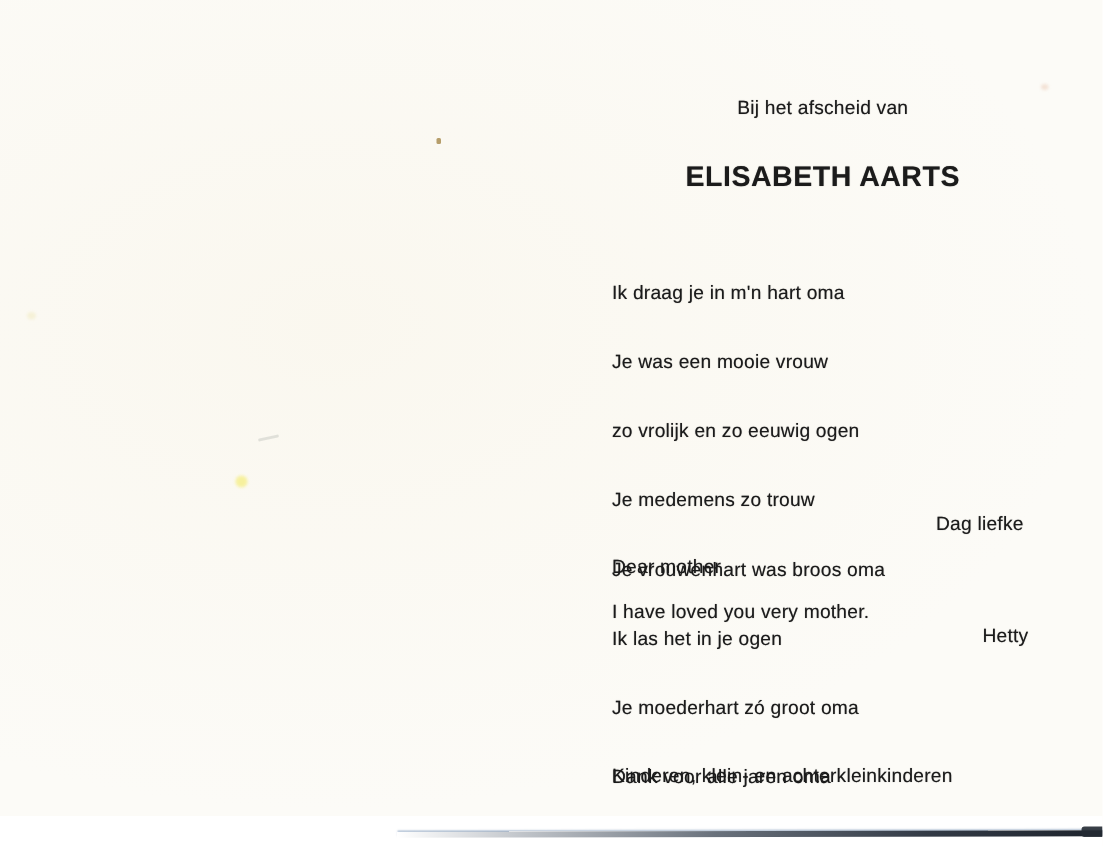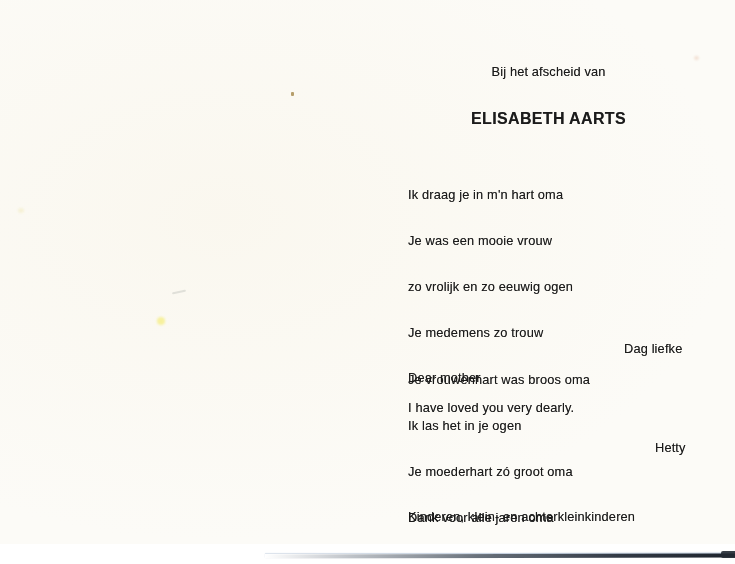--- a/index.html
+++ b/index.html
@@ -34,28 +34,28 @@
   }
   .center-block {
     left: 408px;
     width: 281px;
     text-align: center;
   }
   .occasion { top: 64px; }
   .deceased-name {
     top: 111px;
     font-weight: bold;
-    font-size: 16px;
+    font-size: 19px;
     letter-spacing: 0.35px;
   }
   .poem { left: 408px; top: 156px; }
   .dag-liefke { left: 624px; top: 341px; }
   .dear-mother { left: 408px; top: 370px; }
   .loved-line { left: 408px; top: 400px; }
-  .hetty { left: 655px; top: 416px; margin-top: 24px; }
+  .hetty { left: 655px; top: 416px; }
   .gratitude { left: 408px; top: 446px; }
   .closing { left: 408px; top: 477px; line-height: 15.9px; }
   
   .speck { position: absolute; border-radius: 50%; pointer-events: none; }
   .speck-brown { left: 291px; top: 92px; width: 3px; height: 4px; background: #a98e54; opacity: 0.85; border-radius: 1px; }
   .speck-yellow { left: 157px; top: 317px; width: 8px; height: 8px; background: #f6ef8f; filter: blur(1px); opacity: 0.85; }
   .speck-yellow2 { left: 18px; top: 208px; width: 6px; height: 5px; background: #f2ecc4; filter: blur(1.2px); opacity: 0.6; }
   .speck-pink { left: 694px; top: 56px; width: 5px; height: 4px; background: #eccdb9; filter: blur(1px); opacity: 0.55; }
   .scratch { left: 172px; top: 291px; width: 14px; height: 2px; background: #d9d9d3; transform: rotate(-12deg); border-radius: 1px; opacity: 0.8; }
   
@@ -103,21 +103,21 @@
     <div>Dank voor alle jaren oma</div>
     
     
     
   </div>
 
   <div class="txt dag-liefke">Dag liefke</div>
 
   <div class="txt dear-mother">Dear mother</div>
 
-  <div class="txt loved-line">I have loved you very dearly.</div>
+  <div class="txt loved-line">I have loved you very mother.</div>
 
   <div class="txt hetty">Hetty</div>
 
 
   <div class="txt closing">
     <div>Kinderen, klein- en achterkleinkinderen</div>
     
   </div>
 
   <div class="speck speck-brown"></div>

